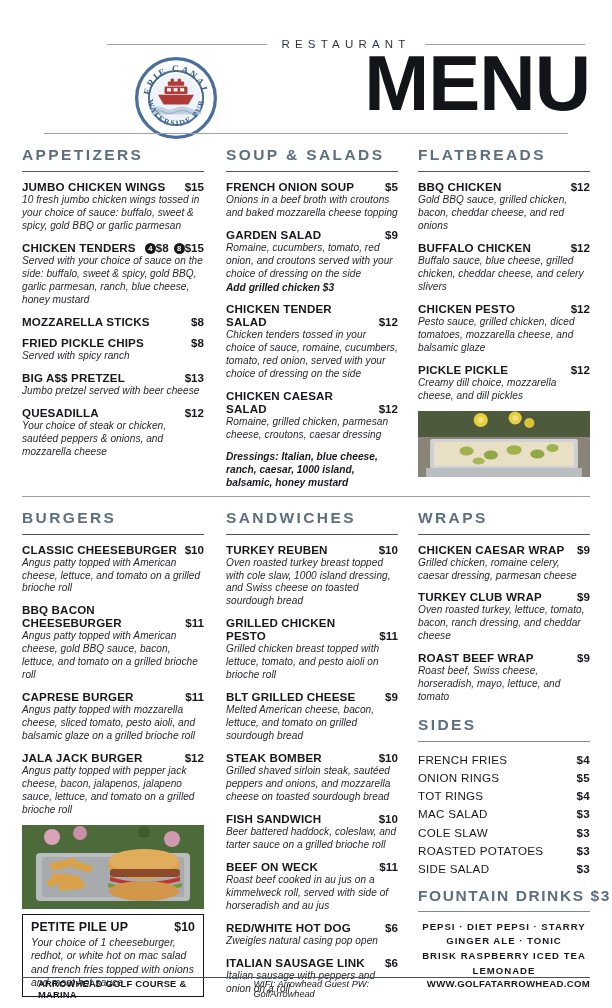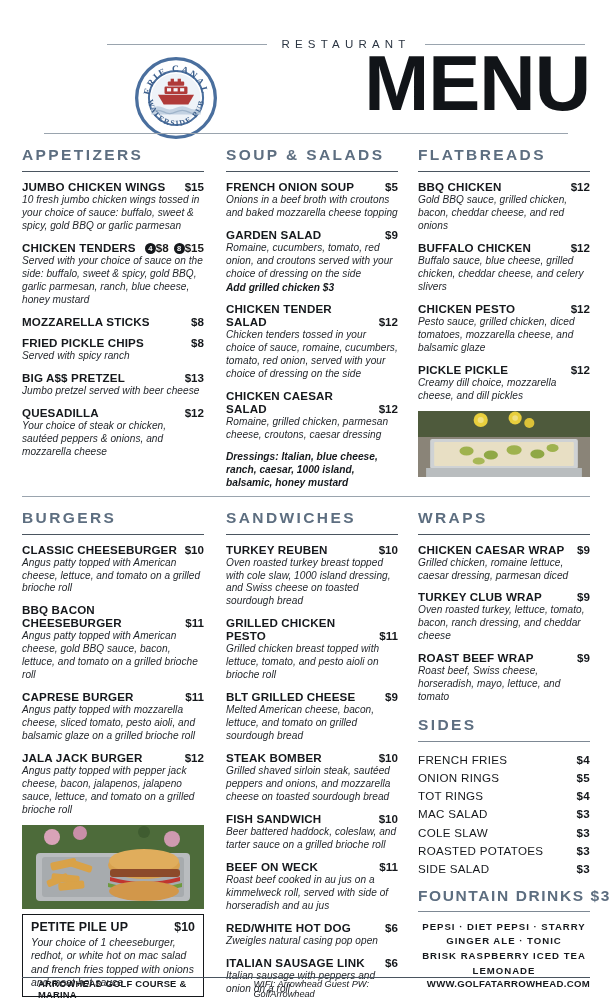--- a/index.html
+++ b/index.html
@@ -483,21 +483,21 @@
 
     <div class="col col-3">
       <div class="sec-title">WRAPS</div>
       <div class="sec-rule"></div>
 
       <div class="item">
         <div class="item-head">
           <span class="item-name">CHICKEN CAESAR WRAP</span>
           <span class="item-price">$9</span>
         </div>
-        <div class="item-desc">Grilled chicken, romaine lettuce, caesar dressing, parmesan diced</div>
+        <div class="item-desc">Grilled chicken, romaine celery, caesar dressing, parmesan cheese</div>
       </div>
 
       <div class="item">
         <div class="item-head">
           <span class="item-name">TURKEY CLUB WRAP</span>
           <span class="item-price">$9</span>
         </div>
         <div class="item-desc">Oven roasted turkey, lettuce, tomato, bacon, ranch dressing, and cheddar cheese</div>
       </div>
 

